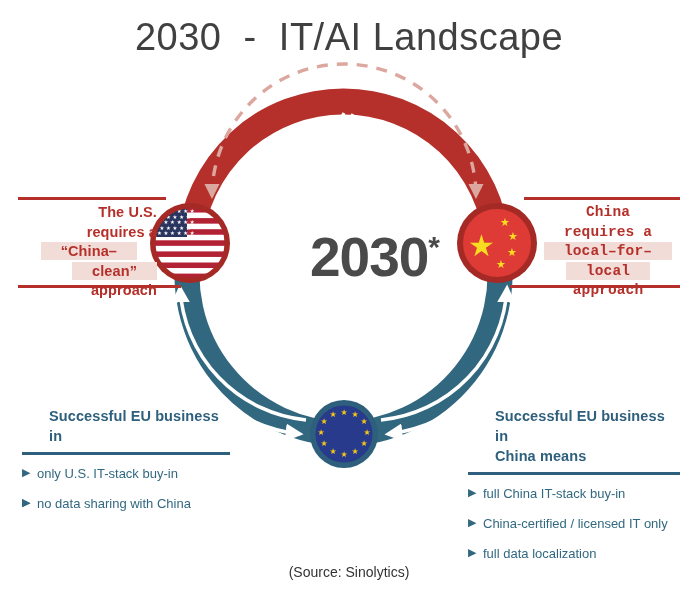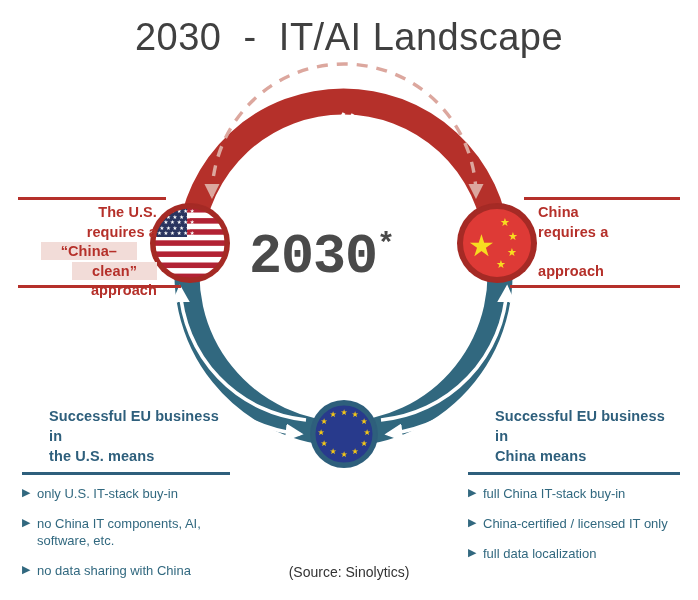--- a/index.html
+++ b/index.html
@@ -36,27 +36,26 @@
     color: #404040;
     white-space: pre;
   }
 
   
   .center-year {
     position: absolute;
     left: 249px;
     top: 230px;
     width: 190px;
-    text-align: left;
+    text-align: right;
     font-size: 55px;
     font-weight: 700;
     color: #4a4a4a;
     letter-spacing: -1px;
     line-height: 1;
-    font-family: Liberation Mono, monospace;
   }
   .center-year .star {
     font-size: 30px;
     vertical-align: super;
     font-weight: 700;
     line-height: 0;
   }
 
   
   svg.layer {
@@ -70,21 +69,21 @@
   
   .stmt {
     position: absolute;
     font-size: 14.5px;
     font-weight: 700;
     line-height: 19.5px;
     color: #B5302A;
     letter-spacing: 0.1px;
   }
   .stmt-left  { left: 22px;  top: 203px; width: 135px; text-align: right; }
-  .stmt-right { right: 20px; top: 203px; width: 140px; text-align: left; }
+  .stmt-right { right: 20px; top: 203px; width: 140px; text-align: center; font-family: Liberation Mono, monospace; }
   .stmt .hl {
     background: #F2DCD8;
     box-decoration-break: clone;
     -webkit-box-decoration-break: clone;
     padding: 1px 20px;
   }
   .rule-red {
     position: absolute;
     height: 3px;
     background: #B5302A;
@@ -274,39 +273,37 @@
     <span>requires a</span><br>
     <span class="hl">“China–clean”</span><br>
     <span>approach</span>
   </div>
   <div class="rule-red" style="left:18px; top:285px; width:163px;"></div>
 
   <div class="rule-red" style="left:524px; top:197px; width:156px;"></div>
   <div class="stmt stmt-right">
     <span>China</span><br>
     <span>requires a</span><br>
-    <br>
+    <span class="hl">local–for–local</span><br>
     <span>approach</span>
   </div>
   <div class="rule-red" style="left:510px; top:285px; width:170px;"></div>
 
   <div class="eu-block eu-left">
     <div class="eu-head">
       <span>Successful EU business in</span><br>
-      <span>the U.S. means</span>
     </div>
     <div class="rule-blue"></div>
     <ul class="eu-list">
       <li>
         <span class="bullet">▶</span>
         <span>only U.S. IT-stack buy-in</span>
       </li>
       <li>
         <span class="bullet">▶</span>
-        <span>no China IT components, AI, software, etc.</span>
       </li>
       <li>
         <span class="bullet">▶</span>
         <span>no data sharing with China</span>
       </li>
     </ul>
   </div>
 
   <div class="eu-block eu-right">
     <div class="eu-head">

